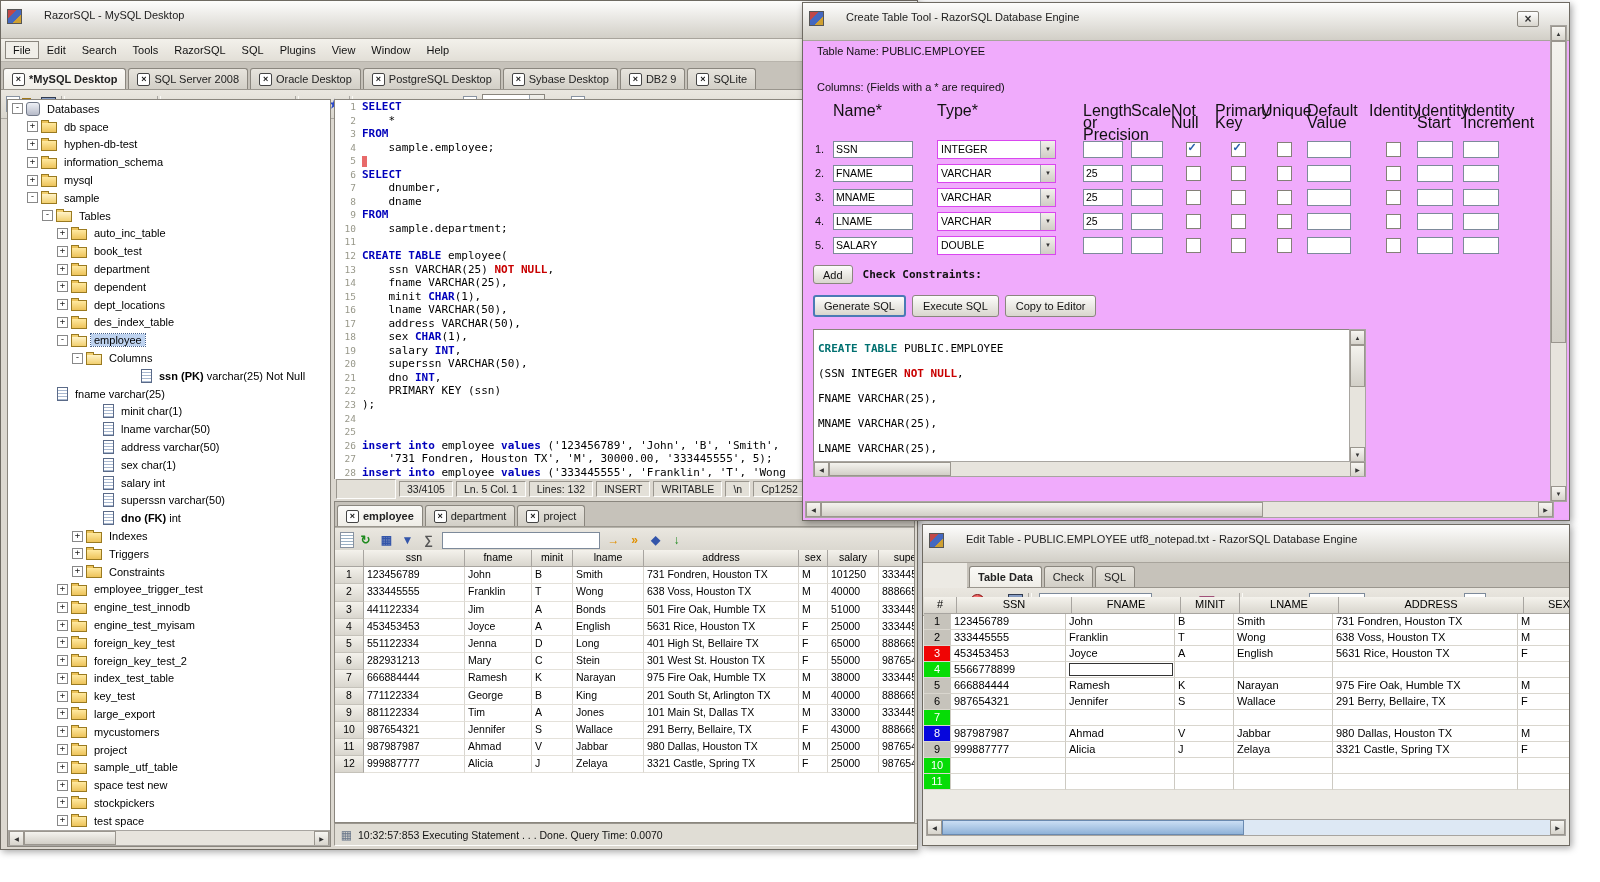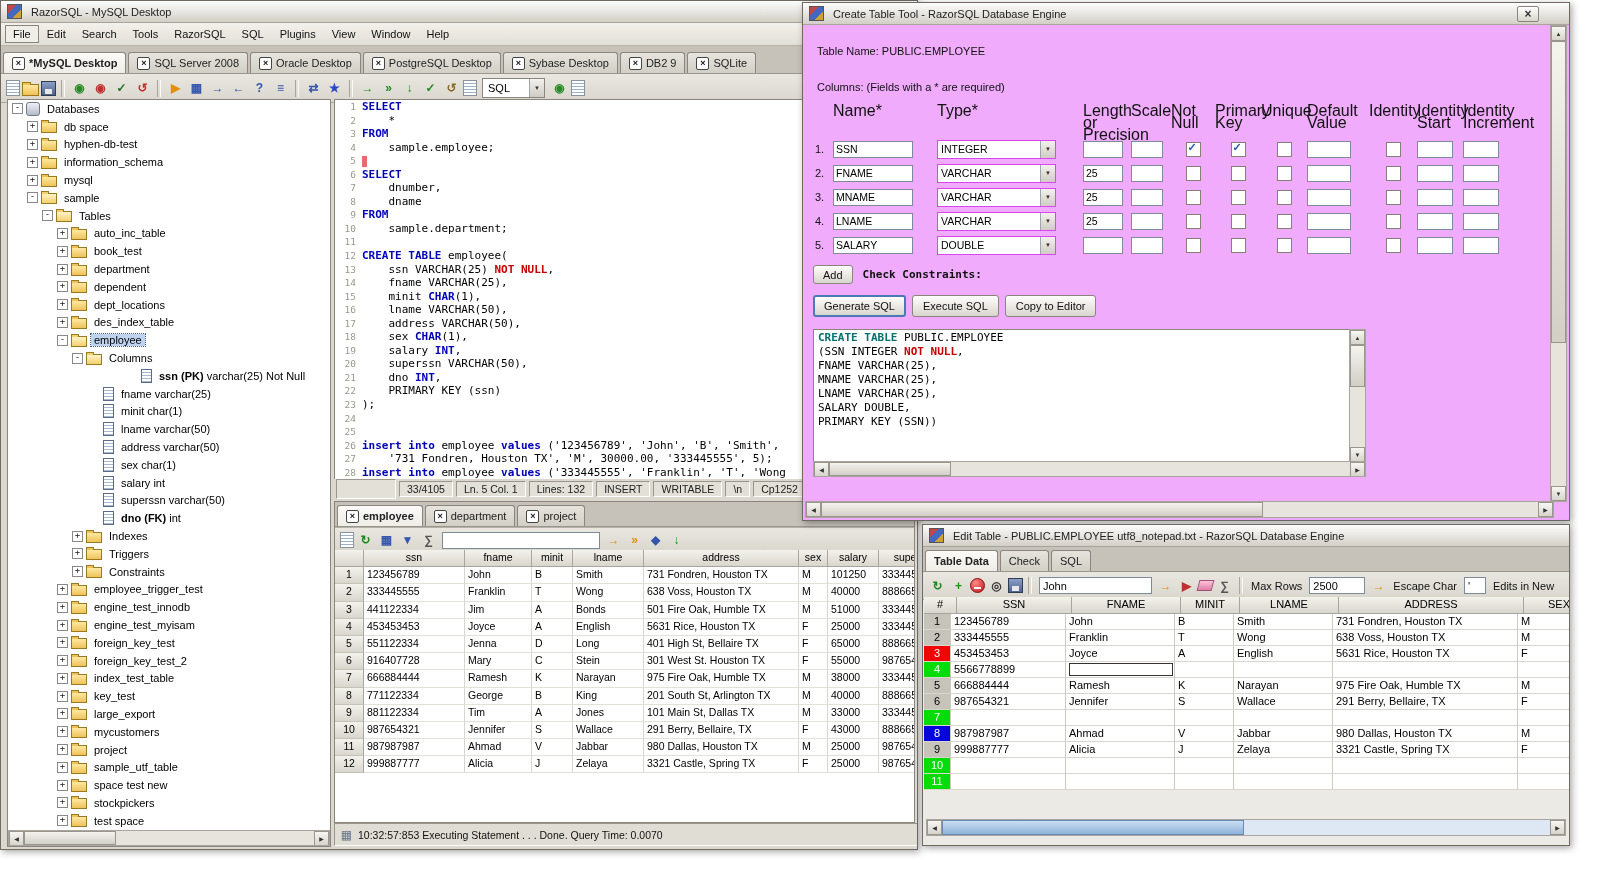--- a/index.html
+++ b/index.html
@@ -1,18 +1,18 @@
 <!DOCTYPE html>
 <html><head>
 <meta charset="utf-8">
 <style>
   html,body{margin:0;padding:0;background:#fff;font-family:"Liberation Sans",sans-serif;}
   #stage{position:relative;width:1600px;height:882px;overflow:hidden;background:#fff;}
   .window{position:absolute;background:#dcd8d0;border:1px solid #6e6a62;box-shadow:2px 2px 7px rgba(0,0,0,.35);overflow:hidden;}
-  .titlebar{height:21px;background:linear-gradient(#fdfdfc,#d2cfc7);border-bottom:1px solid #a8a49c;display:flex;align-items:center;padding:0 6px;gap:9px;}
+  .titlebar{height:21px;background:linear-gradient(#fdfdfc,#d2cfc7);border-bottom:1px solid #a8a49c;display:flex;align-items:flex-start;padding:8px 6px;gap:22px;}
   .app-icon{width:13px;height:13px;background:linear-gradient(135deg,#c04848 0%,#c04848 34%,#4468c0 34%,#4468c0 67%,#cfa032 67%);border:1px solid #555;flex:none;}
   .title-text{font-size:11px;color:#222;white-space:nowrap;overflow:hidden;}
   .close-box{margin-left:auto;margin-right:24px;width:20px;height:14px;border:1px solid #8a867e;border-radius:2px;background:linear-gradient(#ffffff,#d8d5cd);display:flex;align-items:center;justify-content:center;flex:none;}
   .close-box::before{content:"×";font-size:12px;font-weight:bold;color:#333;line-height:1;}
 
   
   .menubar{height:22px;display:flex;align-items:center;padding:0 4px;background:linear-gradient(#f3f1eb,#e2dfd7);border-bottom:1px solid #b8b4ac;font-size:11px;}
   .menu-item{padding:3px 8px;color:#111;}
   .menu-item.focused{border:1px solid #8a867e;background:#f0eee8;padding:2px 7px;}
 
@@ -111,21 +111,21 @@
   .ct-cell{display:flex;align-items:center;height:100%;}
   .ct-input{height:15px;border:1px solid #7d8a9a;background:#fff;font-size:10.5px;padding:0 2px;font-family:inherit;}
   .ct-combo{display:flex;align-items:center;border:1px solid #d946ef;background:#fff;height:17px;width:114px;justify-content:space-between;padding-left:3px;font-size:10.5px;}
   .ct-cb{width:13px;height:13px;border:1px solid #848078;background:#fff;margin:0 auto;position:relative;}
   .ct-cb.checked::before{content:"✓";position:absolute;left:1px;top:-2px;font-size:11px;font-weight:bold;color:#2b5fad;}
   .btn{height:22px;padding:0 10px;border:1px solid #8a867e;border-radius:3px;background:linear-gradient(#fdfdfb,#d9d6ce);font-size:11px;font-family:inherit;color:#111;}
   .btn.small{height:19px;padding:0 9px;}
   .btn.focused{border:2px solid #4a7ab5;padding:0 9px;}
   .check-label{font-family:"DejaVu Sans Mono",monospace;font-weight:bold;font-size:11px;color:#111;}
   .ct-sql{position:absolute;left:10px;top:326px;width:536px;height:130px;background:#fff;border:1px solid;border-color:#8a867e #fdfdfb #fdfdfb #8a867e;padding:1px 4px;font-family:"DejaVu Sans Mono",monospace;font-size:11px;line-height:14px;overflow:hidden;}
-  .sql-line{white-space:pre;}
+  .sql-line{white-space:pre;margin-top:11px;}
 
   
   .et-grid{position:absolute;left:1px;top:72px;width:644px;}
   .et-row{display:flex;height:16px;}
   .et-row.et-head{height:17px;}
   .et-cell{font-size:11px;padding:1px 3px;border-right:1px solid #cdcac2;border-bottom:1px solid #d9d6ce;background:#fff;overflow:hidden;white-space:nowrap;flex:none;color:#000;}
   .et-head .et-cell{background:linear-gradient(#f4f2ec,#d9d6ce);border-right:1px solid #a8a5a0;border-bottom:1px solid #a8a5a0;text-align:center;}
   .et-num{background:#c6c3bb;text-align:center;padding:1px 0;}
   .num-red{background:#f00404;color:#fff;}
   .num-green{background:#06dc06;color:#fff;}
@@ -294,21 +294,21 @@
           <div class="tree-row" style="padding-left: 64px;">
             <div class="expander">-</div>
             <div class="t-icon t-folder-open"></div>
             <div class="tree-label">Columns</div>
           </div>
           <div class="tree-row" style="padding-left: 117px;">
             <div class="expander hidden"></div>
             <div class="t-icon t-doc"></div>
             <div class="tree-label"><span class="bold">ssn (PK) </span>varchar(25) Not Null</div>
           </div>
-          <div class="tree-row" style="padding-left: 79px;">
+          <div class="tree-row" style="padding-left: 33px;">
             <div class="expander hidden"></div>
             <div class="t-icon t-doc"></div>
             <div class="tree-label">fname varchar(25)</div>
           </div>
           <div class="tree-row" style="padding-left: 79px;">
             <div class="expander hidden"></div>
             <div class="t-icon t-doc"></div>
             <div class="tree-label">minit char(1)</div>
           </div>
           <div class="tree-row" style="padding-left: 79px;">
@@ -655,21 +655,21 @@
               <div class="rg-cell c1">Jenna</div>
               <div class="rg-cell c2">D</div>
               <div class="rg-cell c3">Long</div>
               <div class="rg-cell c4">401 High St, Bellaire TX</div>
               <div class="rg-cell c5">F</div>
               <div class="rg-cell c6">65000</div>
               <div class="rg-cell c7">888665555</div>
             </div>
             <div class="rg-row">
               <div class="rg-cell rg-gutter">6</div>
-              <div class="rg-cell c0">916407728</div>
+              <div class="rg-cell c0">282931213</div>
               <div class="rg-cell c1">Mary</div>
               <div class="rg-cell c2">C</div>
               <div class="rg-cell c3">Stein</div>
               <div class="rg-cell c4">301 West St. Houston TX</div>
               <div class="rg-cell c5">F</div>
               <div class="rg-cell c6">55000</div>
               <div class="rg-cell c7">987654321</div>
             </div>
             <div class="rg-row">
               <div class="rg-cell rg-gutter">7</div>
@@ -1012,21 +1012,21 @@
         </span>
       <span class="sb-btn arr-r"></span>
     </div>
   </div>
 
   <div class="window" style="left:922px;top:524px;width:646px;height:320px;z-index:3;background:#eceae4;">
     <div class="titlebar">
       <span class="app-icon"></span>
       <span class="title-text">Edit Table - PUBLIC.EMPLOYEE utf8_notepad.txt - RazorSQL Database Engine</span>
     </div>
-    <div class="tabstrip" id="et-tabs" style="height:22px;">
+    <div class="tabstrip" id="et-tabs" style="height:22px;margin-left:44px;">
         <div class="ui-tab active">
           <div class="tab-label">Table Data</div>
         </div>
         <div class="ui-tab">
           <div class="tab-label">Check</div>
         </div>
         <div class="ui-tab">
           <div class="tab-label">SQL</div>
         </div>
       </div>

